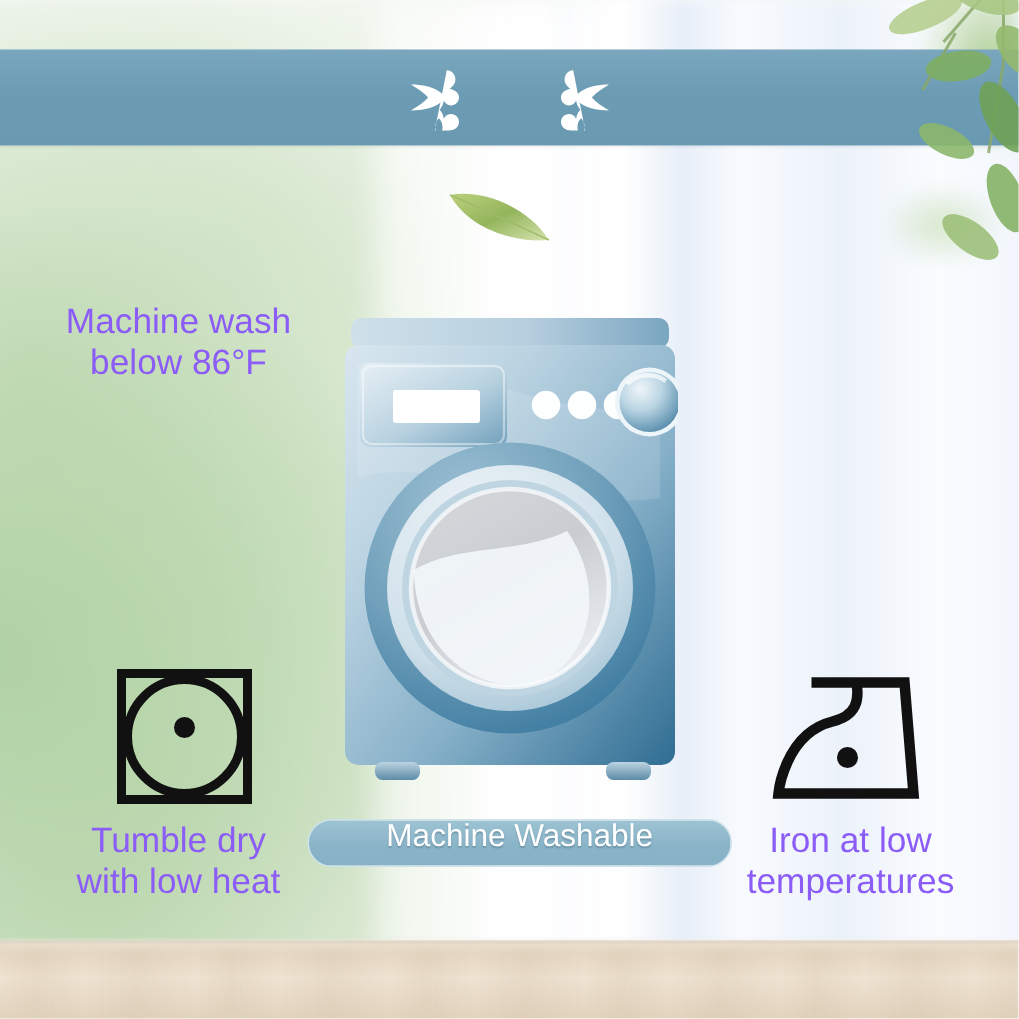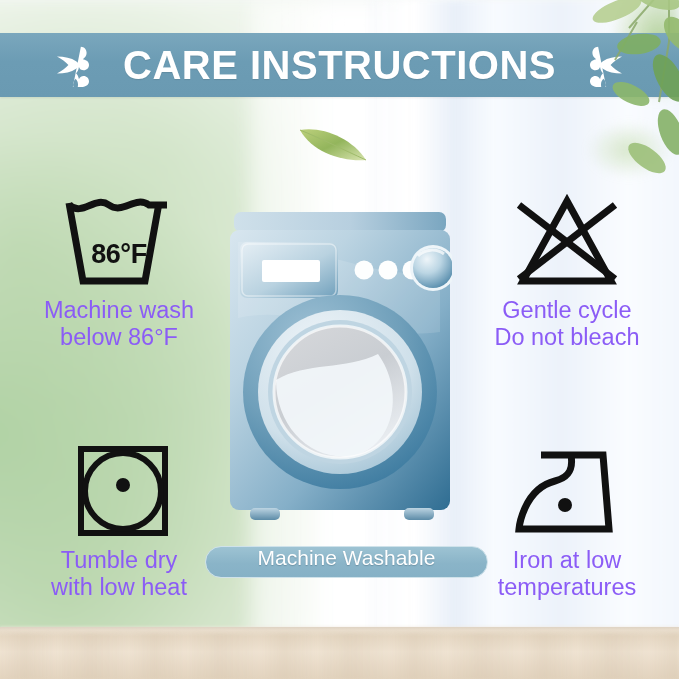--- a/index.html
+++ b/index.html
@@ -141,21 +141,20 @@
     <div class="table-grain"></div>
   </div>
 
   <div class="banner">
     <svg class="fleur left" viewBox="0 0 120 92">
       <g fill="#ffffff">
         <path d="M66 8c7 0 12 6 12 13 0 6-4 10-8 13 7 1 13 5 13 12 0 6-5 11-11 11-5 0-9-3-10-7-1 6-3 10-6 13 3 3 5 7 6 13 1-4 5-7 10-7 6 0 11 5 11 11 0 7-6 11-13 12 4 3 8 7 8 13 0 7-5 13-12 13-6 0-10-5-10-11 0-7 4-12 4-20 0-5-2-9-5-12-3 3-5 7-5 12 0 8 4 13 4 20 0 6-4 11-10 11z"></path>
         <path d="M56 38c-10-7-24-10-40-10 10 6 18 11 24 18-6 7-14 12-24 18 16 0 30-3 40-10 4-3 6-6 6-8s-2-5-6-8z"></path>
       </g>
     </svg>
-    <div class="banner-title">CARE INSTRUCTIONS</div>
     <svg class="fleur right" viewBox="0 0 120 92">
       <g fill="#ffffff" transform="translate(120,0) scale(-1,1)">
         <path d="M66 8c7 0 12 6 12 13 0 6-4 10-8 13 7 1 13 5 13 12 0 6-5 11-11 11-5 0-9-3-10-7-1 6-3 10-6 13 3 3 5 7 6 13 1-4 5-7 10-7 6 0 11 5 11 11 0 7-6 11-13 12 4 3 8 7 8 13 0 7-5 13-12 13-6 0-10-5-10-11 0-7 4-12 4-20 0-5-2-9-5-12-3 3-5 7-5 12 0 8 4 13 4 20 0 6-4 11-10 11z"></path>
         <path d="M56 38c-10-7-24-10-40-10 10 6 18 11 24 18-6 7-14 12-24 18 16 0 30-3 40-10 4-3 6-6 6-8s-2-5-6-8z"></path>
       </g>
     </svg>
   </div>
 
   <svg class="foliage" viewBox="0 0 170 200">
     <g stroke="#8aa86a" stroke-width="2" fill="none" opacity=".85">
@@ -266,42 +265,24 @@
       <rect x="22" y="296" width="30" height="12" rx="5" fill="url(#footG)"></rect>
       <rect x="176" y="296" width="30" height="12" rx="5" fill="url(#footG)"></rect>
     </g>
   </svg>
 
   <div class="badge">
     <span class="badge-text">Machine Washable</span>
   </div>
 
   <div class="cell cell-wash">
-    <div class="sym-wrap">
-      <svg class="sym" width="120" height="96" viewBox="0 0 120 96">
-        <path d="M10 12 C24 24 36 2 50 12 C64 22 76 2 90 12 L108 12" stroke="#111" stroke-width="7" fill="none" stroke-linecap="butt"></path>
-        <path d="M10 10 L24 88 L86 88 L100 10" stroke="#111" stroke-width="7" fill="none" stroke-linejoin="miter"></path>
-      </svg>
-      <div class="tub-temp">86°F</div>
-    </div>
     <div class="cap">Machine wash
 below 86°F</div>
   </div>
 
-  <div class="cell cell-bleach">
-    <div class="sym-wrap">
-      <svg class="sym" width="120" height="96" viewBox="0 0 120 96">
-        <path d="M60 8 L104 88 L16 88 Z" stroke="#111" stroke-width="7" fill="none" stroke-linejoin="miter"></path>
-        <line x1="12" y1="12" x2="108" y2="86" stroke="#111" stroke-width="7"></line>
-        <line x1="108" y1="12" x2="12" y2="86" stroke="#111" stroke-width="7"></line>
-      </svg>
-    </div>
-    <div class="cap">Gentle cycle
-Do not bleach</div>
-  </div>
 
   <div class="cell cell-dry">
     <div class="sym-wrap">
       <svg class="sym" width="120" height="96" viewBox="0 0 120 96">
         <rect x="22" y="6" width="84" height="84" stroke="#111" stroke-width="6" fill="none"></rect>
         <circle cx="64" cy="48" r="38" stroke="#111" stroke-width="6" fill="none"></circle>
         <circle cx="64" cy="42" r="7" fill="#111"></circle>
       </svg>
     </div>
     <div class="cap">Tumble dry

